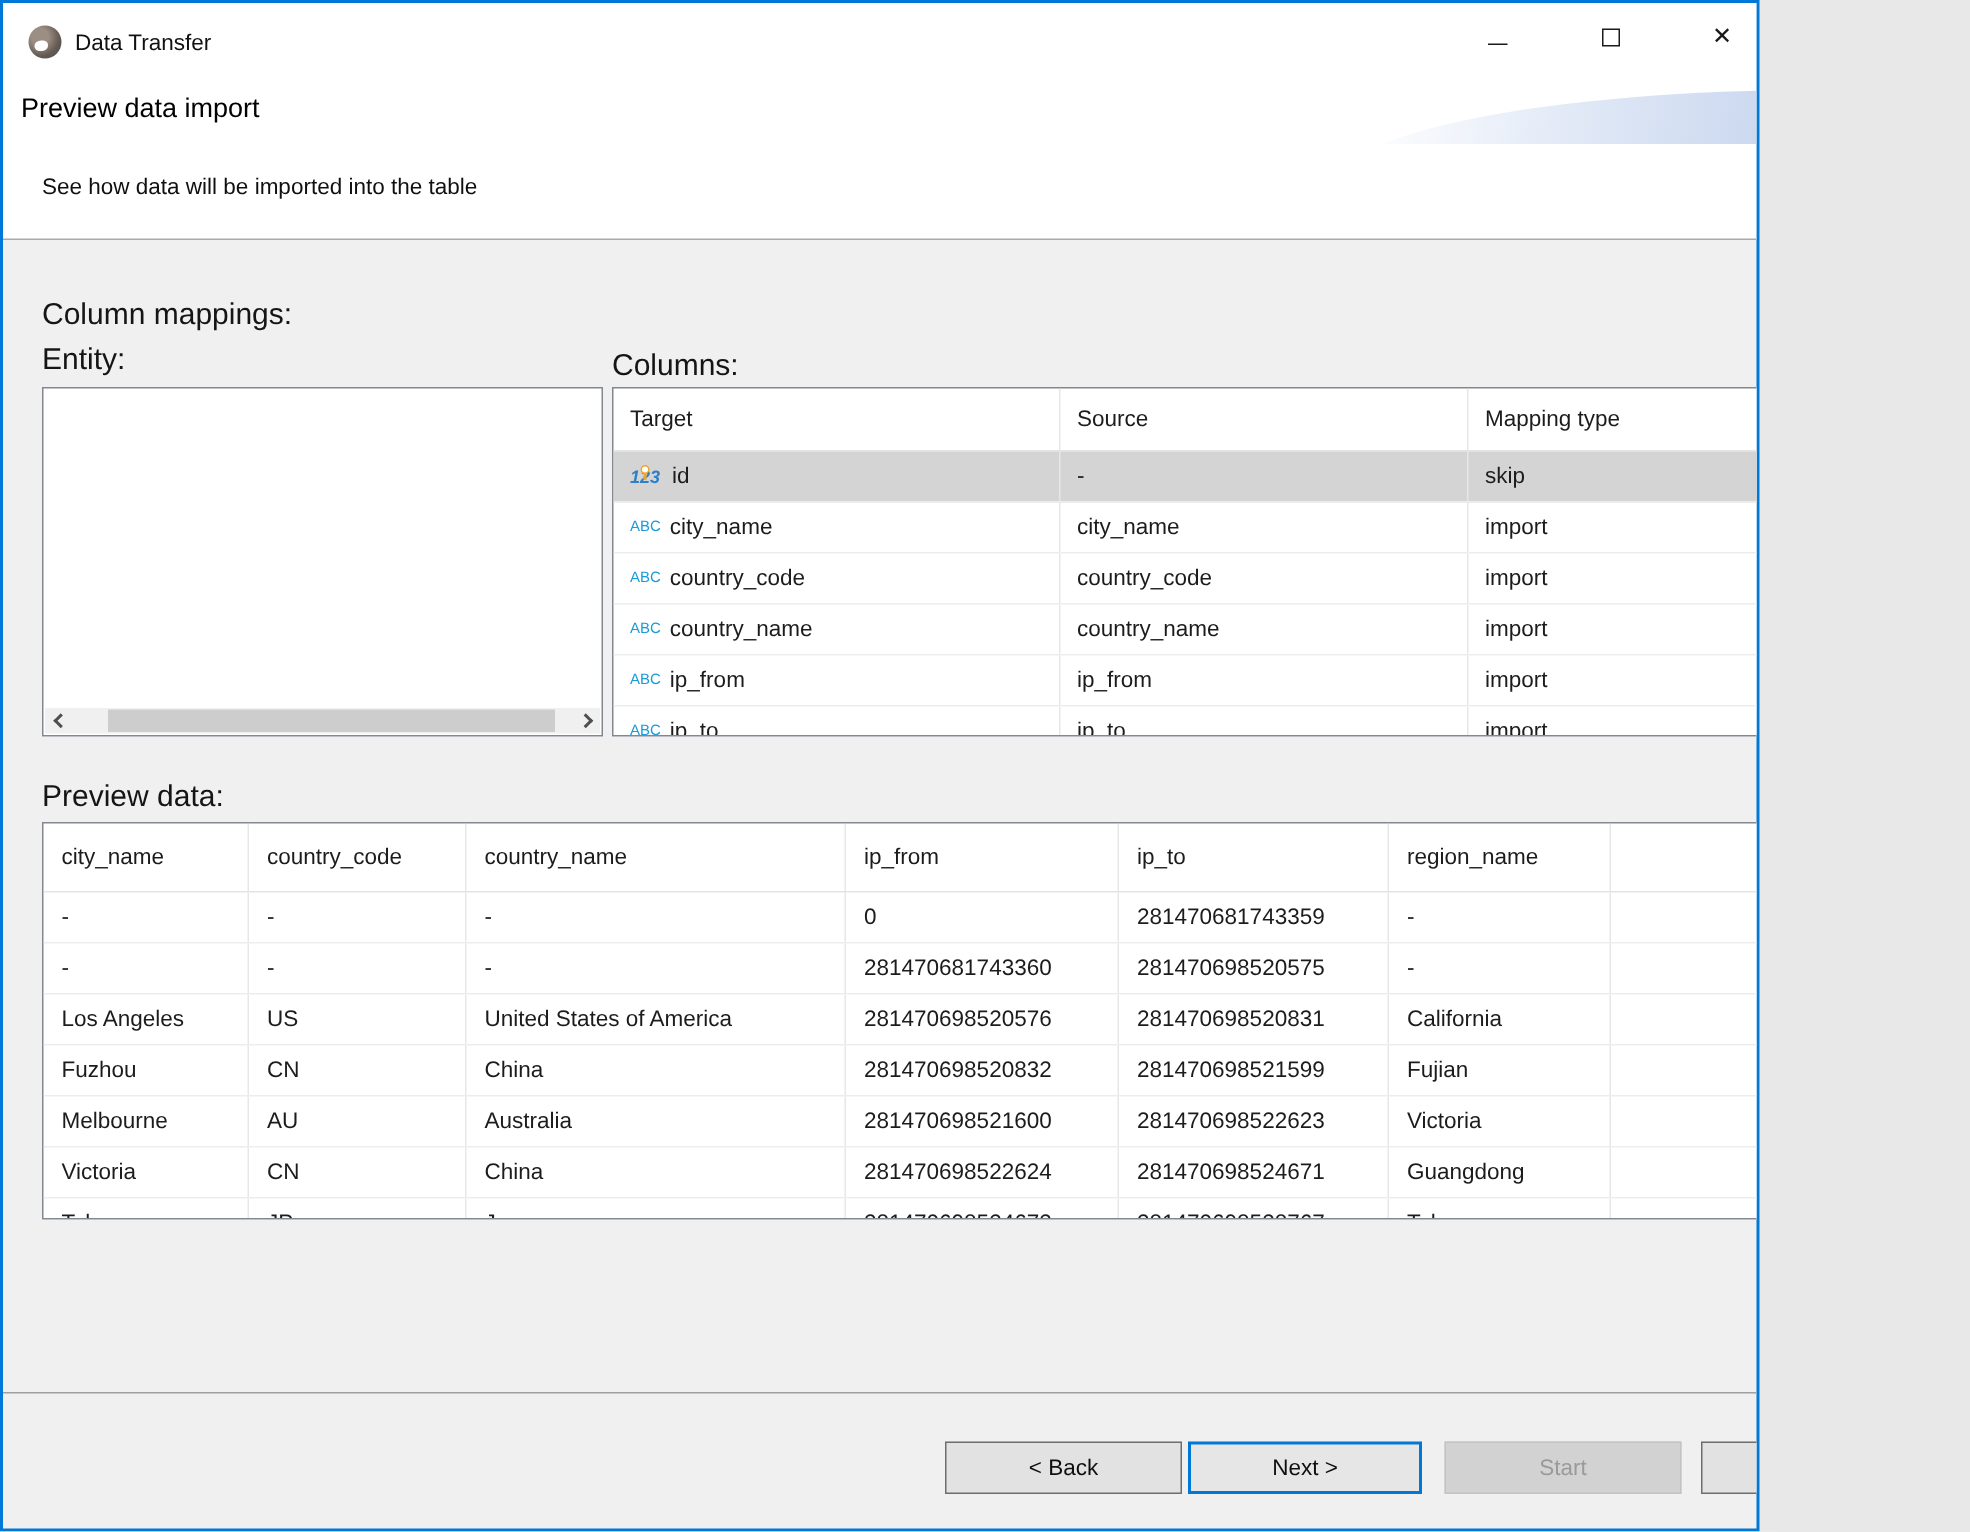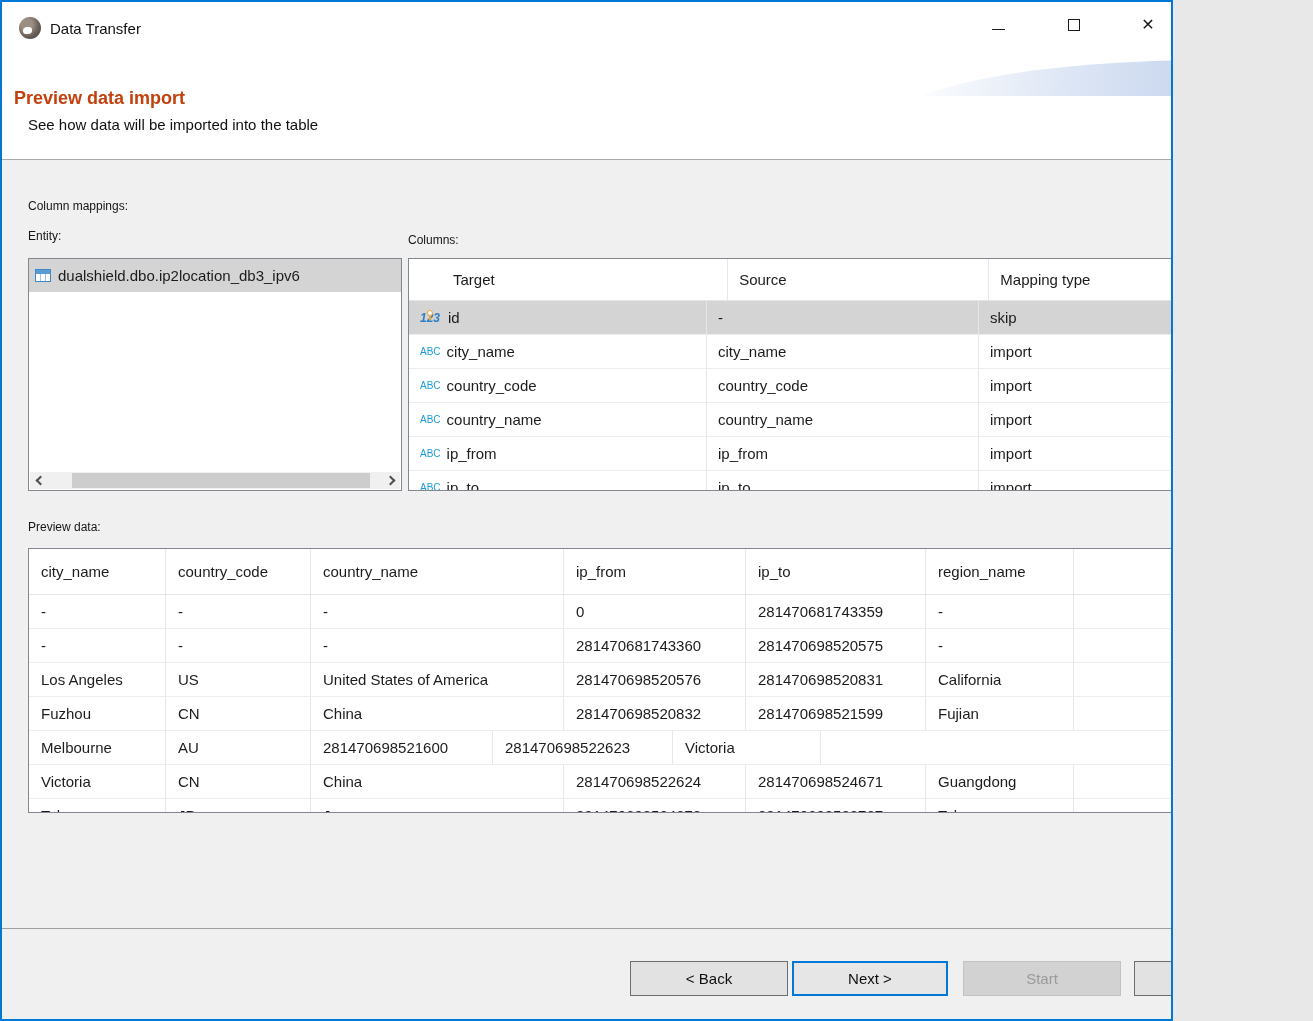--- a/index.html
+++ b/index.html
@@ -14,28 +14,28 @@
   .titlebar { position:absolute; left:0; top:0; right:0; height:53px; }
   .app-icon { position:absolute; left:17px; top:15px; width:22px; height:22px; border-radius:50%;
     background: radial-gradient(circle at 35% 35%, #8a7b6e 0 28%, #4a3f38 62%, #2e2823 100%); opacity:.85; }
   .app-icon::after { content:''; position:absolute; left:4px; top:10px; width:9px; height:7px; background:#fff; border-radius:50% 40% 50% 40%; }
   .win-title { position:absolute; left:48px; top:18px; font-size:15px; color:#111; }
   .win-btn { position:absolute; top:0; width:46px; height:46px; display:flex; align-items:center; justify-content:center; cursor:pointer; }
   .btn-min { right:150px; } .btn-max { right:74px; } .btn-close { right:0px; }
   .glyph-min { width:13px; height:0; border-top:1.4px solid #1a1a1a; margin-top:8px; }
   .glyph-max { width:12px; height:12px; border:1.4px solid #1a1a1a; }
   .glyph-close { font-size:16px; color:#1a1a1a; line-height:1; }
-  .wiz-title { position:absolute; left:12px; top:86px; font-size:18px; font-weight:bold; color:#c2410c; }
+  .wiz-title { position:absolute; left:12px; top:60px; font-size:18px; font-weight:normal; color:#000000; }
   .wiz-sub { position:absolute; left:26px; top:114px; font-size:15px; color:#101010; }
   .swoosh { position:absolute; right:0; top:50px; width:260px; height:44px; overflow:hidden; }
   .swoosh::before { content:''; position:absolute; right:-40px; top:8px; width:320px; height:70px;
     background:linear-gradient(100deg, rgba(222,231,246,0) 5%, #dde6f5 55%, #c7d5ee 95%);
     border-radius:100% 0 0 0 / 300% 0 0 0; border-top-left-radius:100% 90%; }
   
-  .label { position:absolute; font-size:12px; color:#151515; }
+  .label { position:absolute; font-size:20px; color:#151515; }
   .lbl-mappings { left:26px; top:197px; }
   .lbl-entity   { left:26px; top:227px; }
   .lbl-columns  { left:406px; top:231px; }
   .lbl-preview  { left:26px; top:518px; }
   .panel { position:absolute; background:#fff; border:1px solid #828790; overflow:hidden; }
   
   .entity-box { left:26px; top:256px; width:374px; height:233px; }
   .entity-item { display:flex; align-items:center; height:33px; background:#d4d4d4; padding-left:6px; cursor:default; }
   .tbl-icon { width:16px; height:13px; margin-right:7px; border:1px solid #3f87c6; background:
       linear-gradient(#5b9bd5,#5b9bd5) 0 0/100% 4px no-repeat,
@@ -53,21 +53,21 @@
   .chev.up { transform:rotate(135deg); margin-top:4px; }
   .chev.down { transform:rotate(-45deg); margin-bottom:4px; }
   
   .vscroll { position:absolute; top:1px; bottom:1px; right:1px; width:20px; background:#f0f0f0; }
   .vs-arrow { position:absolute; left:0; width:20px; height:17px; display:flex; align-items:center; justify-content:center; cursor:pointer; }
   .vs-up { top:0; } .vs-down { bottom:0; }
   .vs-thumb { position:absolute; left:1px; width:18px; background:#cdcdcd; cursor:grab; }
   
   .columns-box { left:406px; top:256px; width:875px; height:233px; }
   .crow { display:flex; height:34px; line-height:34px; border-bottom:1px solid #ededed; width:831px; }
-  .crow.header { height:42px; line-height:42px; border-bottom:1px solid #e4e4e4;padding-left:33px; }
+  .crow.header { height:42px; line-height:42px; border-bottom:1px solid #e4e4e4; }
   .crow.sel { background:#d4d4d4; }
   .cc { padding-left:11px; border-right:1px solid #e7e7e7; overflow:hidden; white-space:nowrap; }
   .cc.t { width:298px; display:flex; align-items:center; }
   .cc.s { width:272px; }
   .cc.m { width:261px; border-right:none; }
   .typeicon { font-weight:normal; font-size:10px; color:#1a9cd8; margin-right:6px; flex:0 0 auto; letter-spacing:0; }
   .icon123 { position:relative; font-weight:bold; font-size:12px; color:#2f7fc6; margin-right:8px; flex:0 0 auto; font-style:italic; }
   .keymark { position:absolute; left:7px; top:9px; width:6px; height:6px; border:1.6px solid #eda52e; border-radius:50%; background:#fff; }
   .keymark::after { content:''; position:absolute; left:1.2px; top:5px; width:1.8px; height:4px; background:#eda52e; }
   
@@ -110,24 +110,20 @@
     <div class="wiz-title">Preview data import</div>
     <div class="wiz-sub">See how data will be imported into the table</div>
   </div>
 
   <div class="label lbl-mappings">Column mappings:</div>
   <div class="label lbl-entity">Entity:</div>
   <div class="label lbl-columns">Columns:</div>
   <div class="label lbl-preview">Preview data:</div>
 
   <div class="panel entity-box">
-    <div class="entity-item">
-      <span class="tbl-icon"></span>
-      <span class="entity-name">dualshield.dbo.ip2location_db3_ipv6</span>
-    </div>
     <div class="hscroll">
       <div class="hs-arrow hs-left">
           <span class="chev left"></span>
         </div>
       <div class="hs-thumb"></div>
       <div class="hs-arrow hs-right">
           <span class="chev right"></span>
         </div>
     </div>
   </div>
@@ -239,20 +235,21 @@
       <div class="pc c1">CN</div>
       <div class="pc c2">China</div>
       <div class="pc c3">281470698520832</div>
       <div class="pc c4">281470698521599</div>
       <div class="pc c5">Fujian</div>
       <div class="pc c6"></div>
     </div>
     <div class="prow">
       <div class="pc c0">Melbourne</div>
       <div class="pc c1">AU</div>
+      <div class="pc c2">Australia</div>
       <div class="pc c3">281470698521600</div>
       <div class="pc c4">281470698522623</div>
       <div class="pc c5">Victoria</div>
       <div class="pc c6"></div>
     </div>
     <div class="prow">
       <div class="pc c0">Victoria</div>
       <div class="pc c1">CN</div>
       <div class="pc c2">China</div>
       <div class="pc c3">281470698522624</div>

